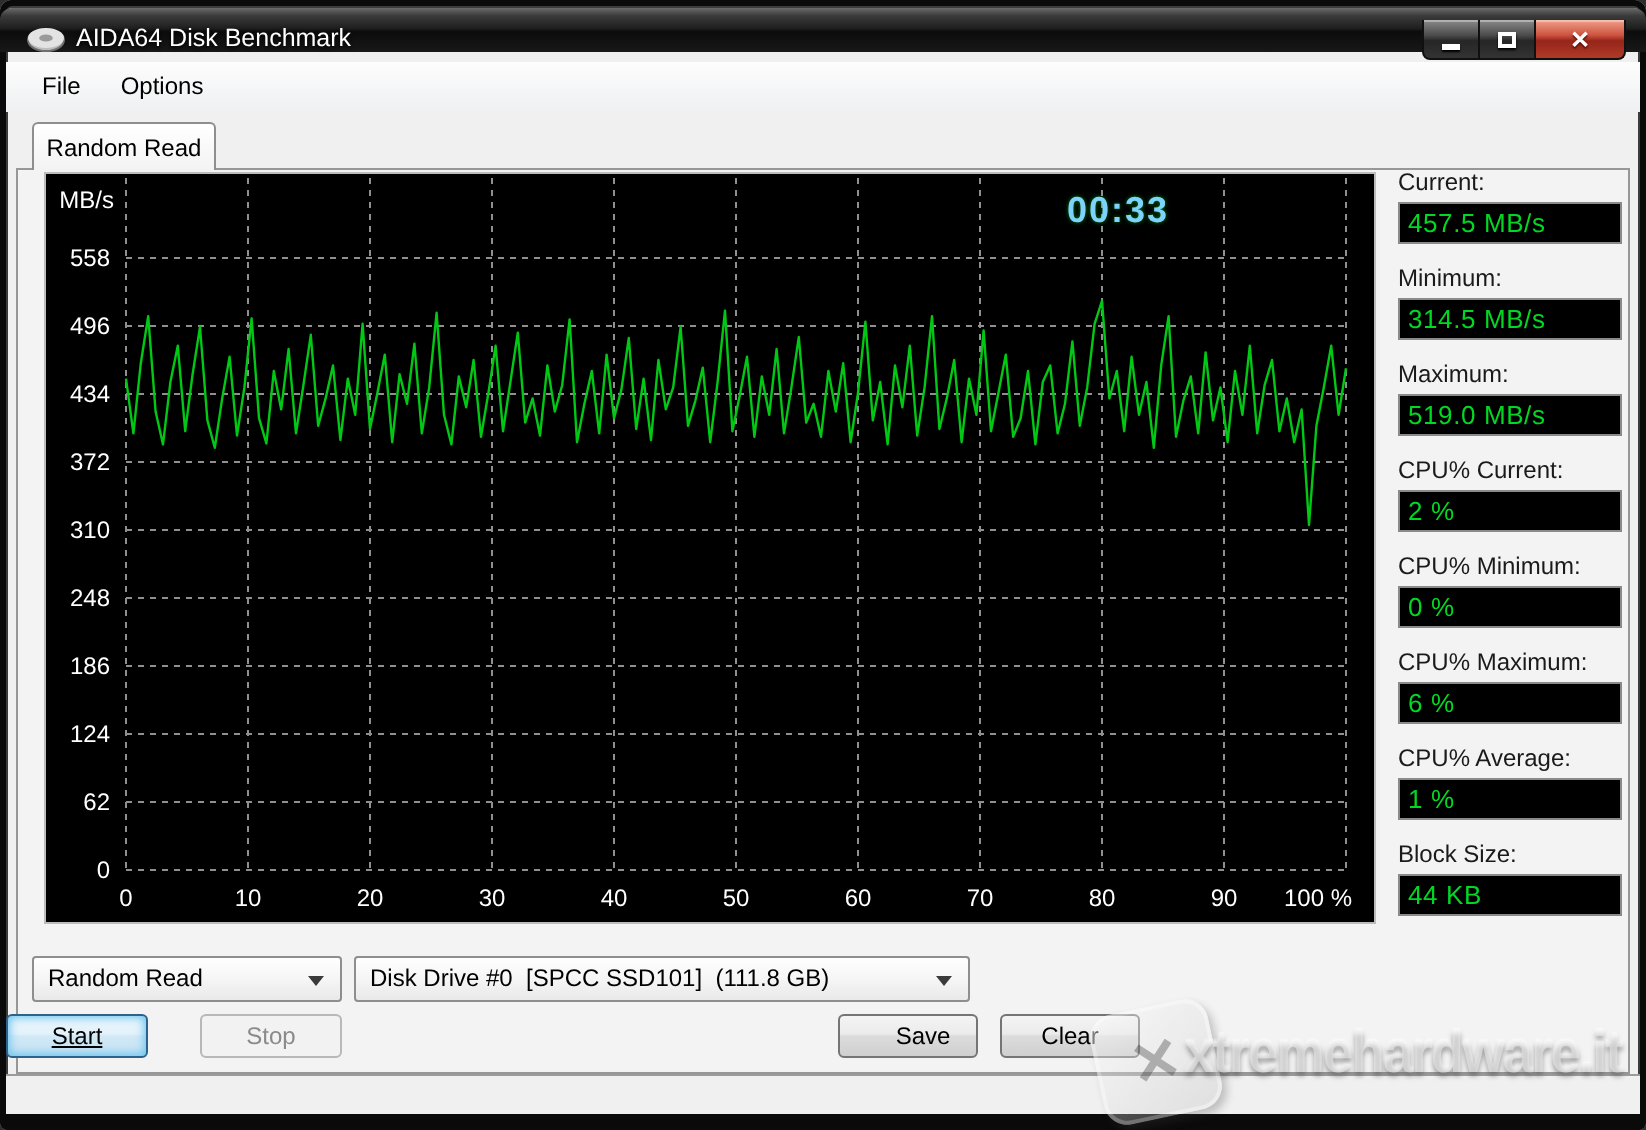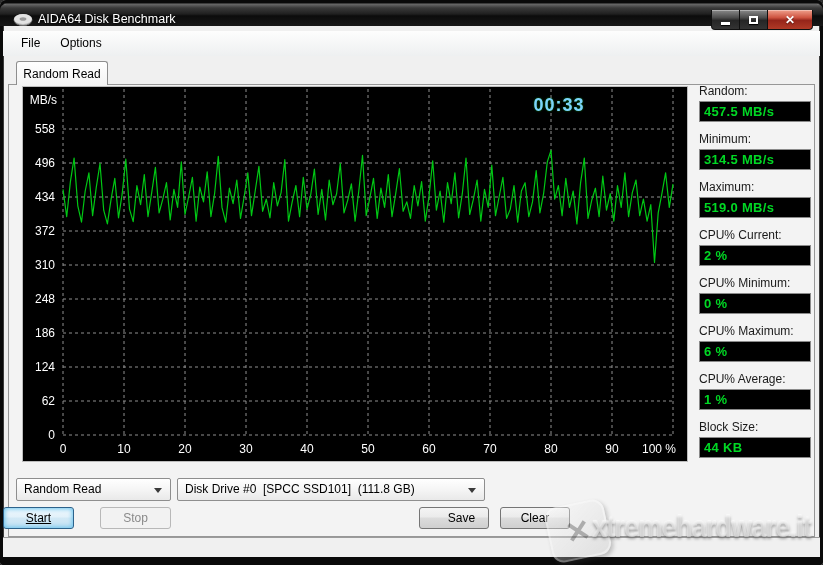--- a/index.html
+++ b/index.html
@@ -34,21 +34,21 @@
   .grid { stroke:#8f8f8f; stroke-width:1; stroke-dasharray:3 3; fill:none; }
   .trace { fill:none; stroke-width:1.2; stroke-linejoin:round; }
   .ylab, .xlab { fill:#ffffff; font-family:"Liberation Sans",sans-serif; font-size:12px; }
   .timer { position:absolute; left:488px; top:8px; width:96px; text-align:center; color:#7dd3fc; font-size:18px; font-weight:bold; letter-spacing:1px; text-shadow:0 0 2px rgba(0,230,30,.55); }
 
   
   .stats { position:absolute; left:699px; top:84px; width:112px; z-index:4; }
   .stat-group { margin-bottom:10px; }
   .stat-group.gap { margin-bottom:19px; }
   .stat-label { font-size:12px; color:#1a1a1a; height:15px; margin-bottom:2px; white-space:nowrap; }
-  .stat-field { height:21px; background:#000; border:1px solid #8a8a8a; color:#00d824; font-size:13px; font-weight:bold; line-height:19px; padding-left:4px; letter-spacing:.3px; white-space:pre; }
+  .stat-field { height:21px; background:#000; border:1px solid #8a8a8a; color:#00d824; font-size:13px; font-weight:normal; line-height:19px; padding-left:4px; letter-spacing:.3px; white-space:pre; }
 
   
   .combo { position:absolute; height:23px; background:linear-gradient(180deg,#ffffff,#f4f4f4 55%,#e9e9e9); border:1px solid #8e8e8e; border-radius:2px; font-size:12px; color:#000; line-height:21px; padding-left:7px; z-index:4; }
   .combo-text { white-space:pre; }
   .combo-arrow { position:absolute; right:8px; top:9px; width:0; height:0; border-left:4px solid transparent; border-right:4px solid transparent; border-top:5px solid #3a3a3a; }
   .btn { position:absolute; height:22px; border:1px solid #757575; border-radius:3px; background:linear-gradient(180deg,#f4f4f4,#ebebeb 45%,#dcdcdc 50%,#cfcfcf); font-size:12px; color:#000; text-align:center; line-height:20px; z-index:4; }
   .btn-start { border-color:#2c628b; box-shadow: inset 0 0 4px 1px #6cc5ee; background:linear-gradient(180deg,#eef7fd,#e2f1fa 45%,#d2e9f6 50%,#c3e0f2); }
   .btn-disabled { border-color:#b8b8b8; background:#f2f2f2; color:#8a8a8a; }
 
   
@@ -144,21 +144,21 @@
         <text x="528" y="366" class="xlab" text-anchor="middle">80</text>
         <text x="589" y="366" class="xlab" text-anchor="middle">90</text>
         <text x="636" y="366" class="xlab" text-anchor="middle">100 %</text>
         <polyline points="40.0,102.3 43.7,129.7 47.4,94.6 51.1,71.1 54.8,118.8 58.5,135.2 62.2,104.0 65.9,85.9 69.6,128.6 73.3,100.1 77.0,76.5 80.7,123.2 84.4,136.9 88.1,112.2 91.8,91.4 95.5,130.8 99.2,106.7 102.8,72.2 106.5,122.1 110.2,134.7 113.9,98.5 117.6,117.7 121.3,87.5 125.0,129.7 128.7,105.6 132.4,80.4 136.1,125.9 139.8,112.2 143.5,95.7 147.2,133.0 150.9,102.3 154.6,120.4 158.3,74.9 162.0,127.5 165.7,109.5 169.4,90.3 173.1,134.1 176.8,100.1 180.5,114.9 184.2,84.8 187.9,129.7 191.6,106.7 195.3,69.4 199.0,120.4 202.7,135.2 206.4,101.2 210.1,116.6 213.8,93.0 217.5,131.4 221.2,109.5 224.8,85.9 228.5,128.6 232.2,104.0 235.9,79.3 239.6,124.3 243.3,112.2 247.0,130.8 250.7,95.7 254.4,118.8 258.1,105.6 261.8,72.7 265.5,134.1 269.2,114.9 272.9,98.5 276.6,129.7 280.3,90.3 284.0,122.1 287.7,107.8 291.4,82.0 295.1,127.5 298.8,102.3 302.5,133.0 306.2,93.0 309.9,117.7 313.6,106.7 317.3,76.5 321.0,125.9 324.7,113.3 328.4,96.8 332.1,134.1 335.8,104.0 339.5,68.3 343.2,128.6 346.8,111.1 350.5,91.4 354.2,131.4 357.9,101.2 361.6,120.4 365.3,87.5 369.0,129.7 372.7,106.7 376.4,81.5 380.1,124.3 383.8,114.9 387.5,131.4 391.2,98.5 394.9,118.8 398.6,94.6 402.3,134.1 406.0,109.5 409.7,73.8 413.4,123.2 417.1,104.0 420.8,135.2 424.5,95.7 428.2,116.6 431.9,85.9 435.6,130.8 439.3,106.7 443.0,71.1 446.7,127.5 450.4,112.2 454.1,93.0 457.8,134.1 461.5,102.3 465.2,120.4 468.8,78.2 472.5,128.6 476.2,109.5 479.9,90.3 483.6,131.4 487.3,122.1 491.0,98.5 494.7,135.2 498.4,104.0 502.1,95.7 505.8,129.7 509.5,114.9 513.2,83.7 516.9,125.9 520.6,106.7 524.3,74.9 528.0,63.4 531.7,112.2 535.4,98.5 539.1,128.6 542.8,91.4 546.5,120.4 550.2,104.0 553.9,136.9 557.6,95.7 561.3,71.1 565.0,131.4 568.7,113.3 572.4,101.2 576.1,129.7 579.8,89.2 583.5,123.2 587.2,106.7 590.8,134.1 594.5,98.5 598.2,120.4 601.9,85.9 605.6,129.7 609.3,105.6 613.0,93.0 616.7,128.6 620.4,112.2 624.1,134.1 627.8,117.7 631.5,175.5 635.2,125.9 638.9,106.7 642.6,85.9 646.3,120.4 650.0,97.1" class="trace" stroke="#00c814"></polyline>
       </svg>
     <div class="timer">00:33</div>
   </div>
 
   <div class="stats">
       <div class="stat-group">
-        <div class="stat-label">Random:</div>
+        <div class="stat-label">Current:</div>
         <div class="stat-field">457.5 MB/s</div>
       </div>
       <div class="stat-group">
         <div class="stat-label">Minimum:</div>
         <div class="stat-field">314.5 MB/s</div>
       </div>
       <div class="stat-group">
         <div class="stat-label">Maximum:</div>
         <div class="stat-field">519.0 MB/s</div>
       </div>

